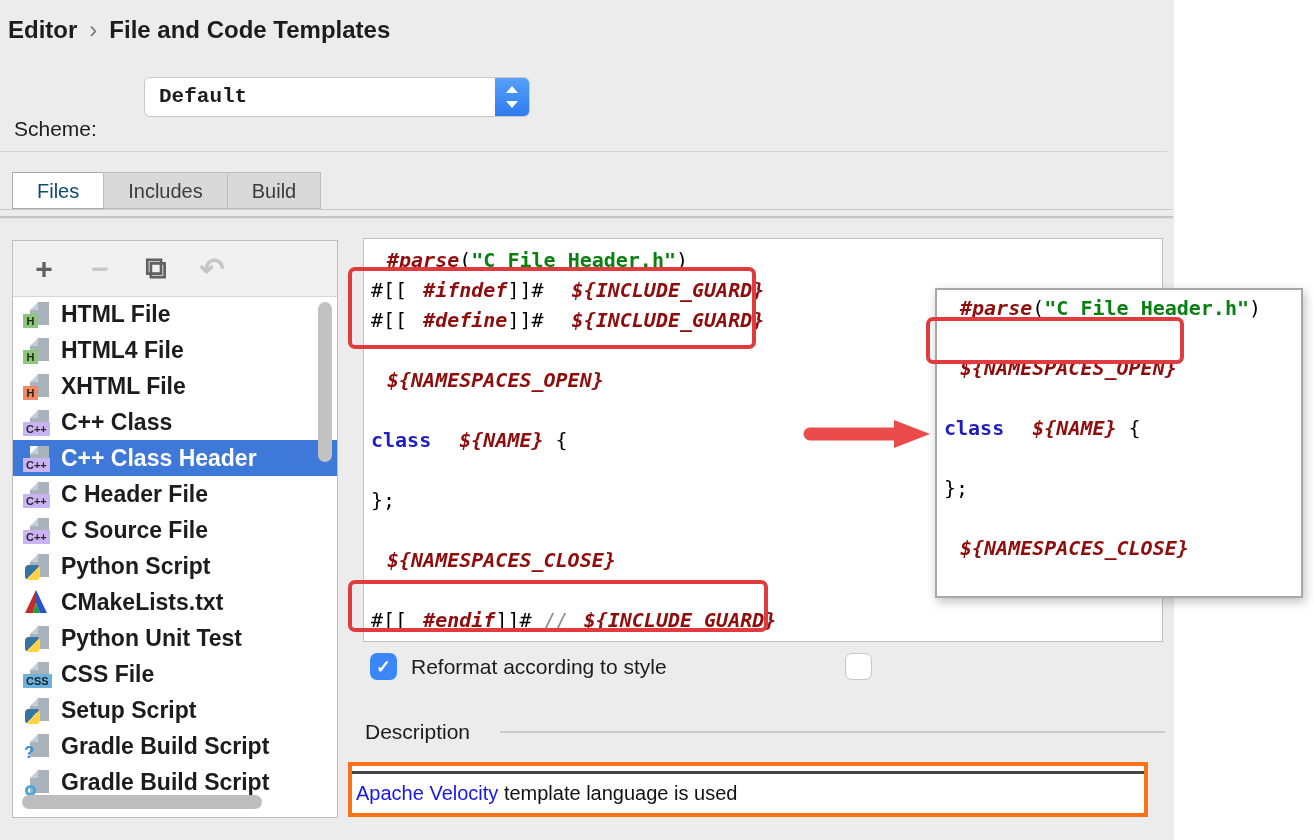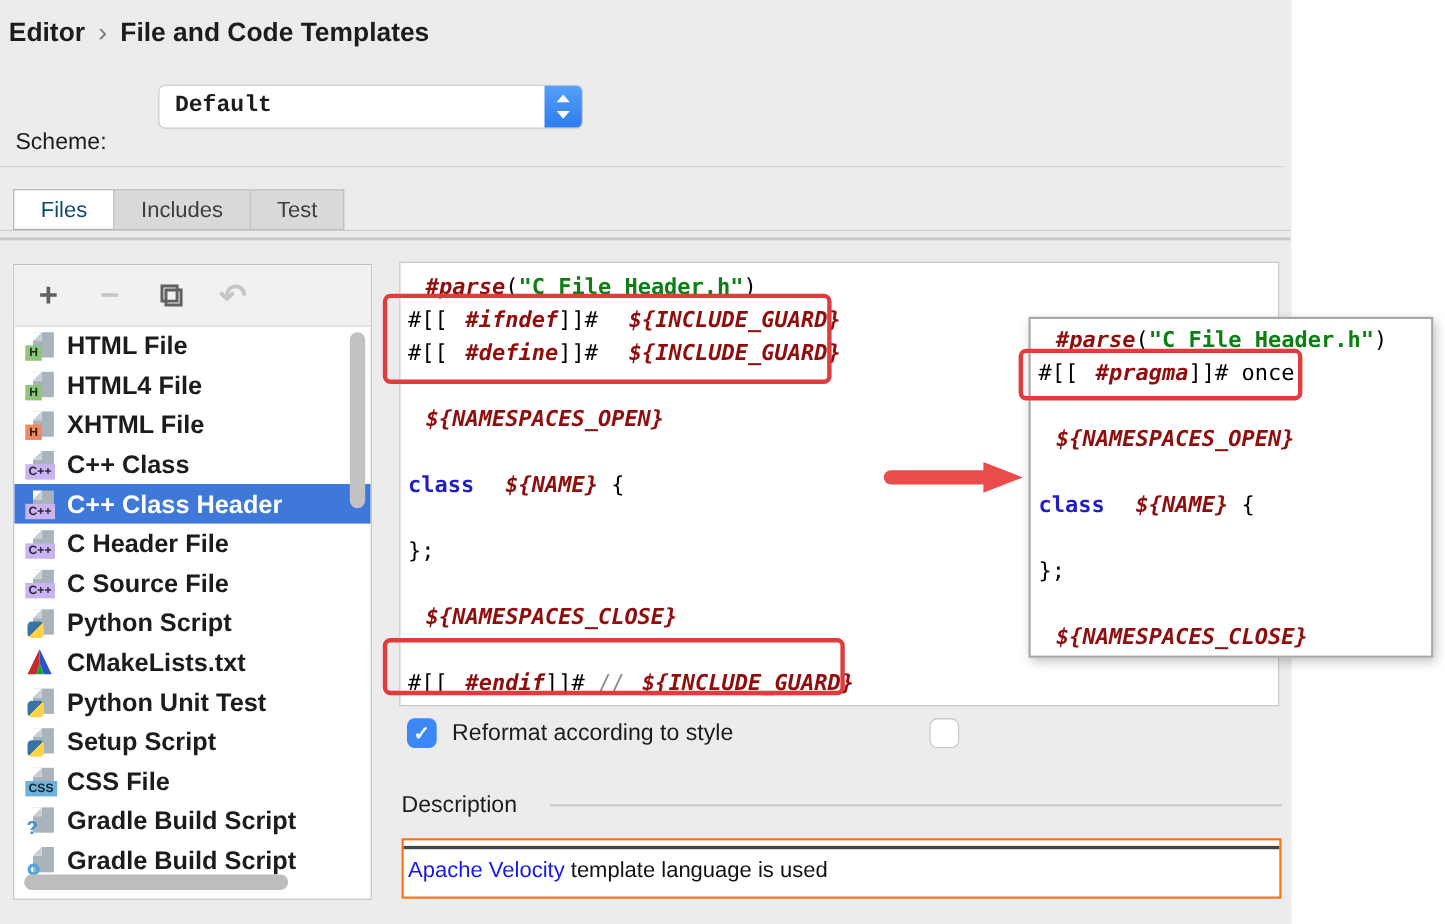--- a/index.html
+++ b/index.html
@@ -81,21 +81,21 @@
   .opt{display:flex;align-items:center;gap:14px;font-size:21px;}
   .opt1{left:370px;top:653px;}
   .opt2{left:845px;top:653px;}
   .cbx{width:27px;height:27px;border-radius:7px;box-sizing:border-box;background:#fff;border:1.5px solid #c5c5c5;
        display:flex;align-items:center;justify-content:center;}
   .cbx.checked{background:#3c87f7;border:none;color:#fff;font-size:18px;font-weight:bold;}
 
   
   .desc-head{left:365px;top:720px;font-size:21px;}
   .desc-line{left:500px;top:731px;width:665px;height:2px;background:#cbcbcb;}
-  .desc-box{left:365px;top:762px;width:800px;height:55px;background:#fff;border:2px solid #f97316;box-sizing:border-box;}
+  .desc-box{left:348px;top:762px;width:800px;height:55px;background:#fff;border:4px solid #f97316;box-sizing:border-box;}
   .desc-dark{margin-top:5px;height:3px;background:#454545;}
   .desc-text{margin:8px 0 0 4px;font-size:20px;color:#111;}
   .desc-text a{color:#1616ee;text-decoration:none;}
 </style>
 </head>
 <body>
 
 <div class="panel-bg"></div>
 
 <div class="abs crumb">
@@ -109,21 +109,21 @@
     <span class="chev up"></span>
     <span class="chev dn"></span>
   </span>
 </div>
 
 <div class="abs hr1"></div>
 
 <div class="abs tabs" id="tabs">
     <div class="tab active">Files</div>
     <div class="tab">Includes</div>
-    <div class="tab">Test</div>
+    <div class="tab">Build</div>
   </div>
 <div class="abs tabline1"></div>
 <div class="abs tabline2"></div>
 
 <div class="abs left-panel">
   <div class="toolbar" id="toolbar">
       <span class="tool">+</span>
       <span class="tool disabled">−</span>
       <span class="tool">⧉</span>
       <span class="tool disabled">↶</span>
@@ -196,30 +196,30 @@
       <div class="trow">
         <span class="icon26">
           <span class="page"></span>
           <span class="pylogo"></span>
         </span>
         <span>Python Unit Test</span>
       </div>
       <div class="trow">
         <span class="icon26">
           <span class="page"></span>
+          <span class="badge" style="background: rgb(108, 178, 221);">CSS</span>
+        </span>
+        <span>CSS File</span>
+      </div>
+      <div class="trow">
+        <span class="icon26">
+          <span class="page"></span>
           <span class="pylogo"></span>
         </span>
         <span>Setup Script</span>
-      </div>
-      <div class="trow">
-        <span class="icon26">
-          <span class="page"></span>
-          <span class="badge" style="background: rgb(108, 178, 221);">CSS</span>
-        </span>
-        <span>CSS File</span>
       </div>
       <div class="trow">
         <span class="icon26">
           <span class="page"></span>
           <span class="gq">?</span>
         </span>
         <span>Gradle Build Script</span>
       </div>
       <div class="trow">
         <span class="icon26">
@@ -244,21 +244,20 @@
     <div class="code-line">&nbsp;</div>
     <div class="code-line"><span class="p">};</span></div>
     <div class="code-line">&nbsp;</div>
     <div class="code-line"><span class="v">${NAMESPACES_CLOSE}</span></div>
     <div class="code-line">&nbsp;</div>
     <div class="code-line"><span class="p">#[[</span><span class="d">#endif</span><span class="p">]]# </span><span class="c">//</span><span class="v">${INCLUDE_GUARD}</span></div>
   </div>
 
 <div class="abs popup" id="popup">
     <div class="code-line"><span class="d">#parse</span><span class="p">(</span><span class="s">"C File Header.h"</span><span class="p">)</span></div>
-    <div class="code-line"><span class="p">#[[</span><span class="d">#pragma</span><span class="p">]]# once</span></div>
     <div class="code-line">&nbsp;</div>
     <div class="code-line"><span class="v">${NAMESPACES_OPEN}</span></div>
     <div class="code-line">&nbsp;</div>
     <div class="code-line"><span class="k">class</span><span class="p"> </span><span class="v">${NAME}</span><span class="p"> {</span></div>
     <div class="code-line">&nbsp;</div>
     <div class="code-line"><span class="p">};</span></div>
     <div class="code-line">&nbsp;</div>
     <div class="code-line"><span class="v">${NAMESPACES_CLOSE}</span></div>
   </div>
 

